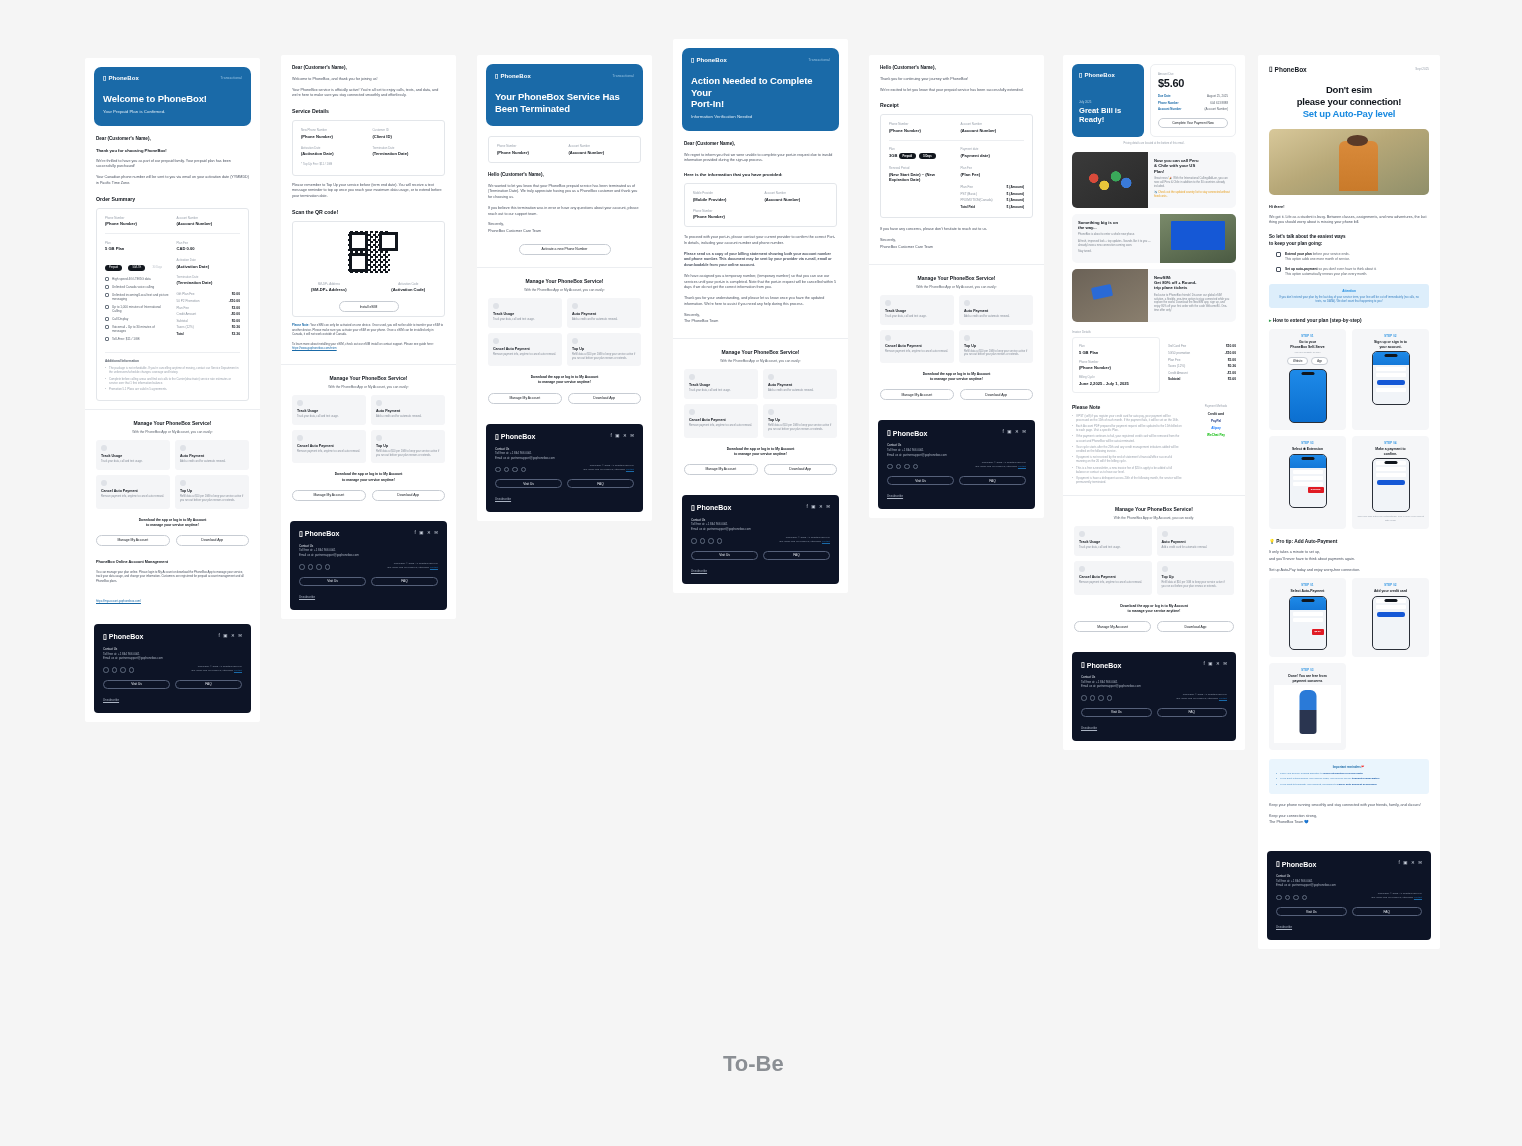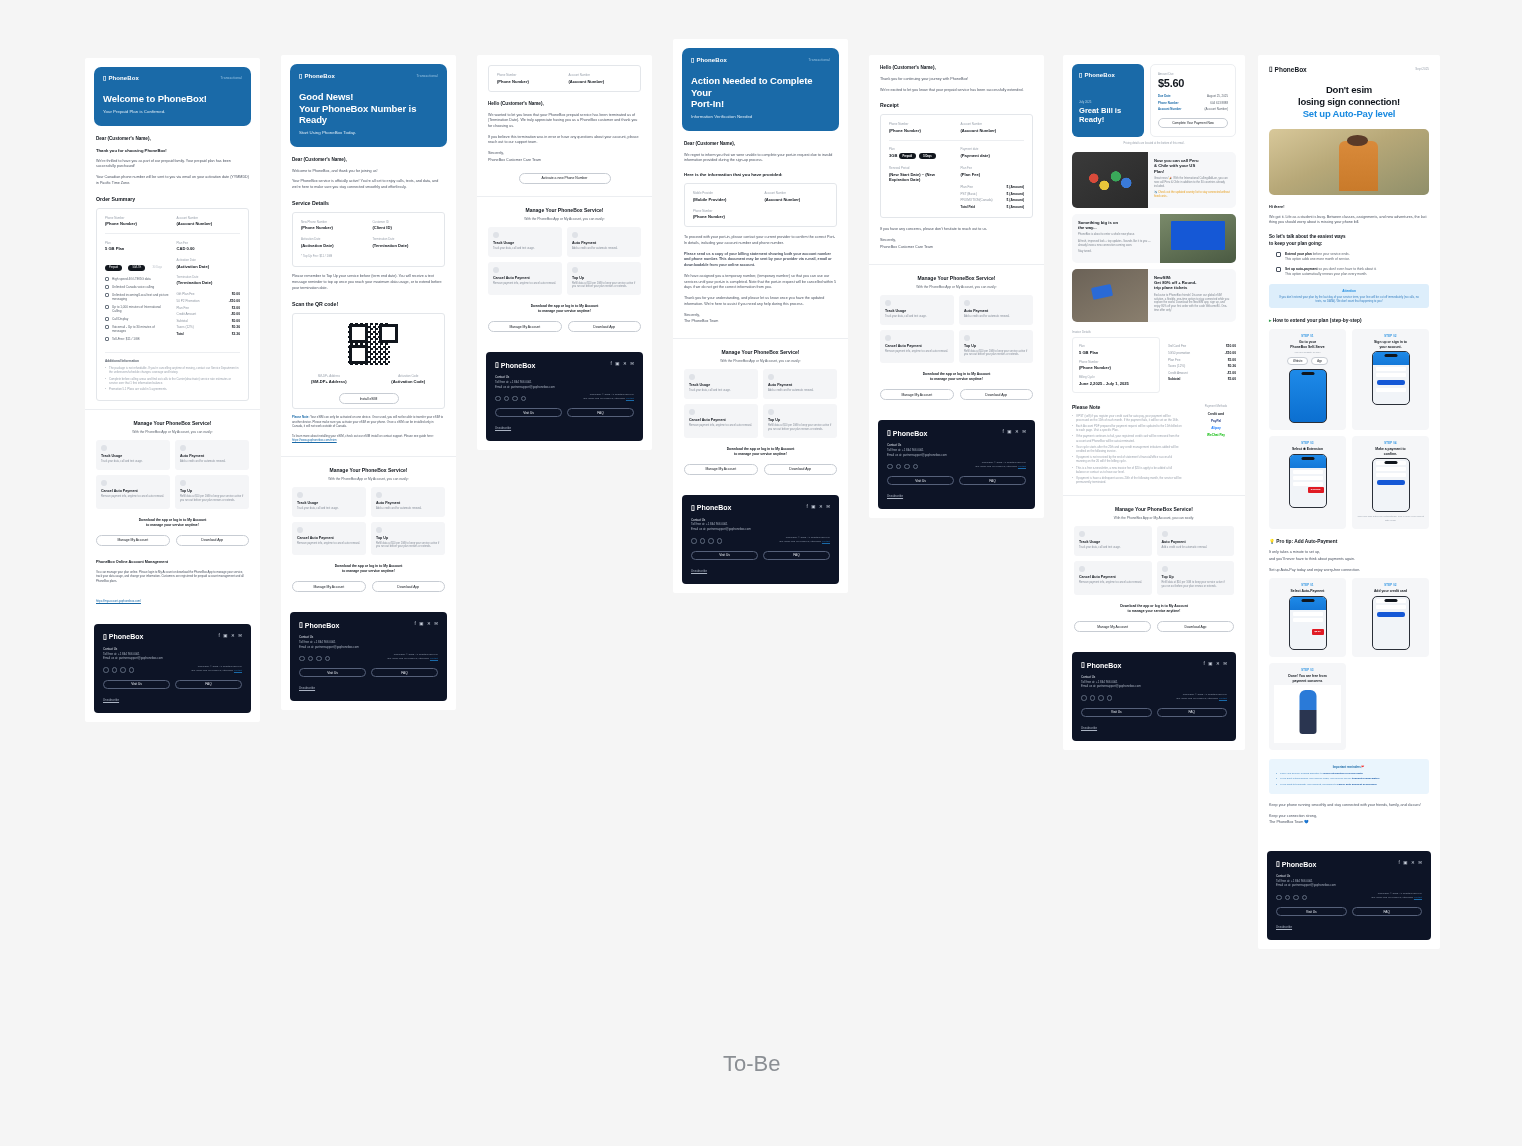--- a/index.html
+++ b/index.html
@@ -211,21 +211,21 @@
   .ap-jump { height: 58px; background: #fff; position: relative; }
   .ap-jump .person { position: absolute; left: 50%; top: 8%; transform: translateX(-50%); width: 17px; height: 44px;
       background: linear-gradient(180deg,#2a7ad8 0 46%, #2a3550 46% 100%); border-radius: 6px 6px 3px 3px; }
   .infobox { background: #eaf5fd; border-radius: 3px; padding: 6px 7px; margin: 9px 0; }
   .infobox .ih { font-size: 2.9px; font-weight: bold; color: #1a6aa8; text-align: center; margin-bottom: 3px; }
   .infobox li { font-size: 2.5px; line-height: 1.5; color: #3a82c2; list-style: none; padding-left: 4px; position: relative; margin-bottom: 1.5px; }
   .infobox li:before { content: "▪"; position: absolute; left: 0; }
   .infobox li b { color: #1558a8; }
 
   
-  .tobe { position: absolute; left: 723px; top: 1051px; font-size: 22px; color: #8b8f94; font-weight: normal; }
+  .tobe { position: absolute; left: 723px; top: 1051px; font-size: 22px; color: #8b8f94; font-weight: bold; }
 
   .grn { color: #2e9e4a; }
 </style>
 </head>
 <body>
 
 <div class="board">
 
   <div class="col" style="left:85px; top:58px;">
     <div class="card rounded">
@@ -427,32 +427,20 @@
             <div class="f-btn">FAQ</div>
           </div>
           <a class="f-unsub">Unsubscribe</a>
         </div>
       </div>
     </div>
   </div>
 
   <div class="col" style="left:281px; top:55px;">
     <div class="card rounded">
-      <div class="hero">
-        <div class="hero-top">
-          <div class="brand">
-              <span>▯</span>
-              <span>PhoneBox</span>
-            </div>
-          <span class="hero-tag">Transactional</span>
-        </div>
-        <h1>Good News!</h1>
-        <h1>Your PhoneBox Number is Ready</h1>
-        <div class="sub">Start Using PhoneBox Today.</div>
-      </div>
       <div class="body">
         <div class="greet">Dear (Customer's Name),</div>
         <p class="t">Welcome to PhoneBox, and thank you for joining us!</p>
         <p class="t">Your PhoneBox service is officially active! You're all set to enjoy calls, texts, and data, and we're here to make sure you stay connected smoothly and effortlessly.</p>
         <div class="sec-title">Service Details</div>
         <div class="panel">
           <div class="fgrid">
             <div>
                 <div class="flabel">New Phone Number</div>
                 <div class="fval">(Phone Number)</div>
@@ -572,20 +560,30 @@
             <div class="f-btn">FAQ</div>
           </div>
           <a class="f-unsub">Unsubscribe</a>
         </div>
       </div>
     </div>
   </div>
 
   <div class="col" style="left:477px; top:55px;">
     <div class="card rounded">
+      <div class="hero">
+        <div class="hero-top">
+          <div class="brand">
+              <span>▯</span>
+              <span>PhoneBox</span>
+            </div>
+          <span class="hero-tag">Transactional</span>
+        </div>
+        <h1>Your PhoneBox Service Has Been Terminated</h1>
+      </div>
       <div class="body">
         <div class="panel">
           <div class="fgrid">
             <div>
                 <div class="flabel">Phone Number</div>
                 <div class="fval">(Phone Number)</div>
               </div>
             <div>
                 <div class="flabel">Account Number</div>
                 <div class="fval">(Account Number)</div>
@@ -1143,21 +1141,21 @@
       <div class="apwrap">
         <div class="ap-top">
           <div class="ap-brand">
               <span>▯</span>
               <span>PhoneBox</span>
             </div>
           <span class="ap-date">Sept 2025</span>
         </div>
         <div class="ap-h">
           <div>Don't esim</div>
-          <div>losing sign connection!</div>
+          <div>please your connection!</div>
           <div class="blue">Set up Auto-Pay level</div>
         </div>
         <div class="ap-hero"></div>
         <div class="strongline" style="font-size:3.8px">Hi there!</div>
         <p class="t">We got it. Life as a student is busy. Between classes, assignments, and new adventures, the last thing you should worry about is missing your phone bill.</p>
         <div class="ap-sec" style="white-space:pre-line">So let's talk about the easiest ways
 to keep your plan going:</div>
         <div class="ap-item">
           <span class="bi"></span>
           <span class="bt"><b>Extend your plan</b><span> before your service ends.</span><br><span>This option adds one more month of service.</span></span>

